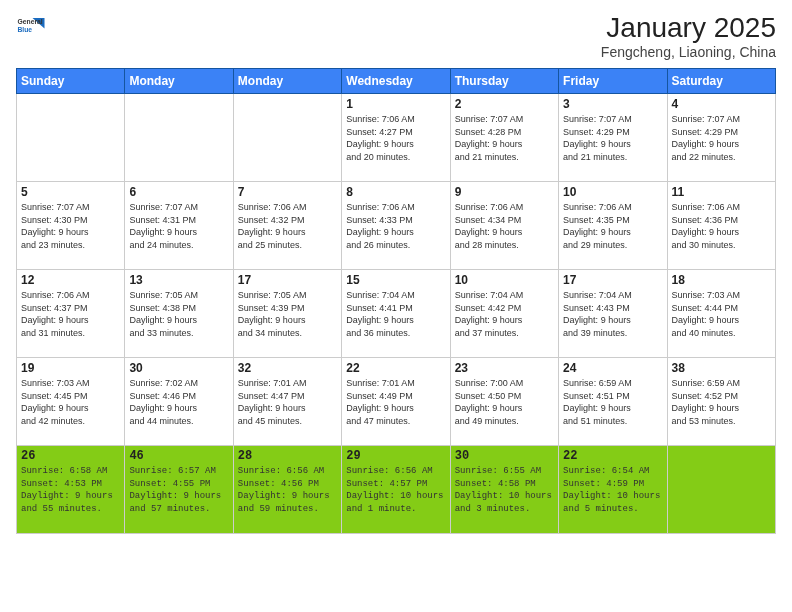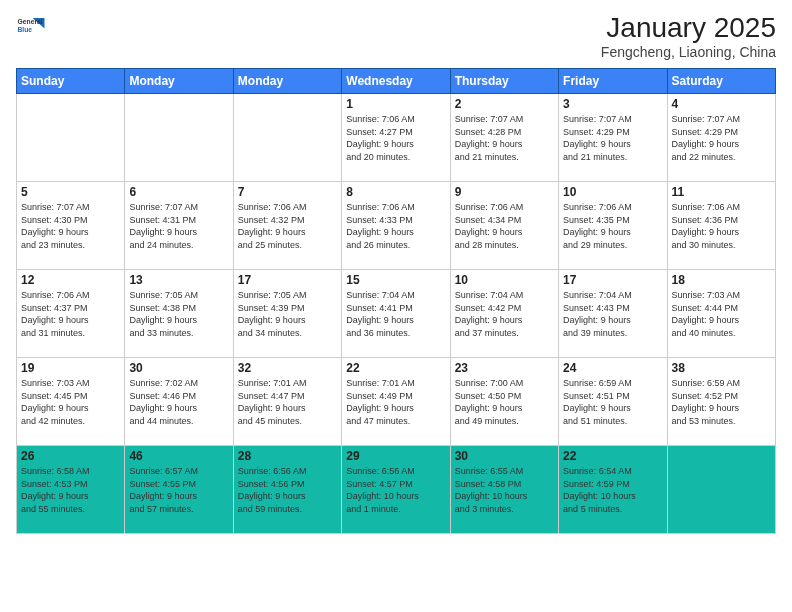--- a/index.html
+++ b/index.html
@@ -63,21 +63,22 @@
     .calendar td {
       border: 1px solid #ccc;
       vertical-align: top;
       padding: 3px 4px;
       font-size: 9.5px;
       color: #222;
       background: #fff;
       height: 88px;
     }
     .calendar tr:last-child td {
-      background: #14b8a6;
+      background: #84cc16;
+      font-family: Liberation Mono, monospace;
     }
     .day-num {
       font-size: 12px;
       font-weight: bold;
       margin-bottom: 2px;
       display: block;
     }
     .day-info {
       font-size: 9px;
       line-height: 1.4;

